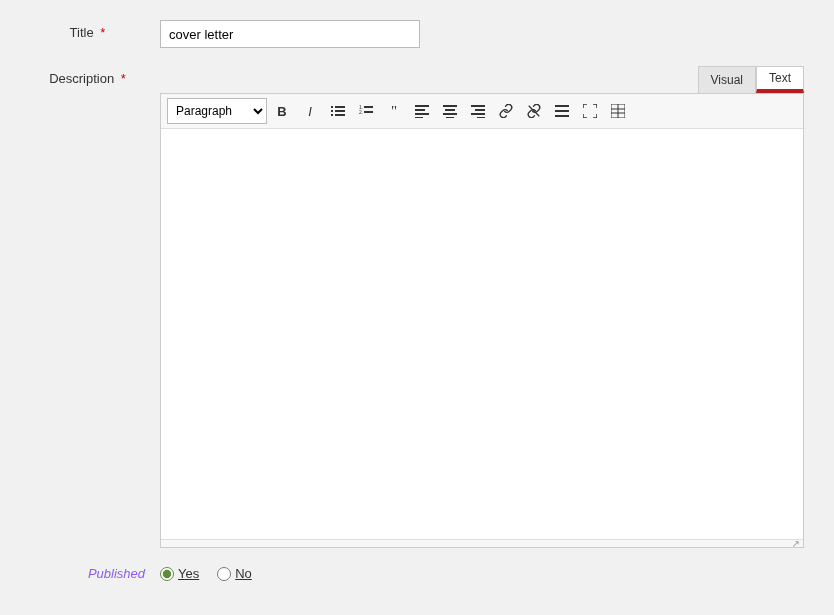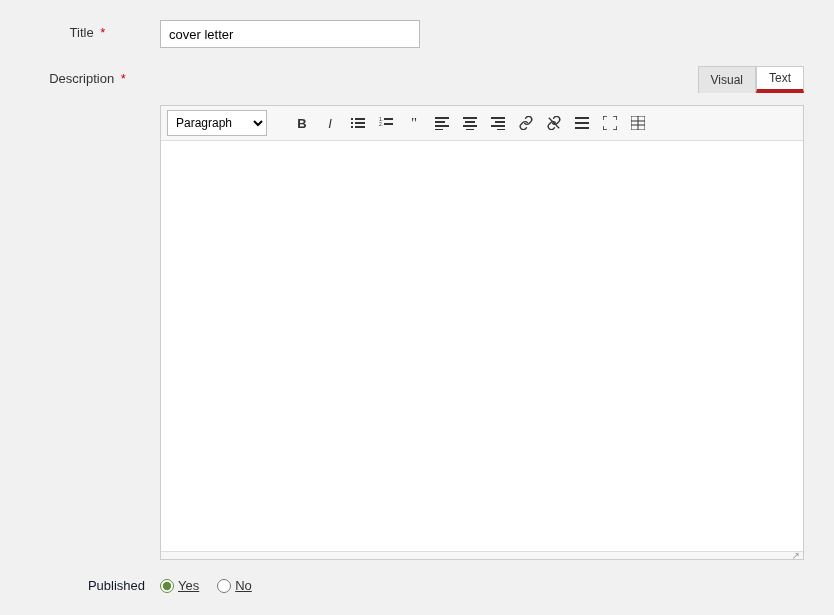--- a/index.html
+++ b/index.html
@@ -42,21 +42,21 @@
       outline: none;
     }
     .description-wrapper {
       flex: 1;
       display: flex;
       flex-direction: column;
     }
     .editor-tabs {
       display: flex;
       justify-content: flex-end;
-      margin-bottom: 12px;
+      margin-bottom: 0;
     }
     .editor-tab {
       padding: 4px 12px;
       font-size: 12px;
       border: 1px solid #ccc;
       background: #f7f7f7;
       cursor: pointer;
       color: #333;
       border-bottom: none;
     }
@@ -82,21 +82,21 @@
       background: #f7f7f7;
       flex-wrap: nowrap;
       gap: 2px;
     }
     .toolbar-select {
       height: 26px;
       font-size: 12px;
       border: 1px solid #bbb;
       background: #fff;
       padding: 0 4px;
-      margin-right: 20px;
+      margin-right: 0;
       cursor: pointer;
       width: 100px;
     }
     .toolbar-btn {
       width: 26px;
       height: 26px;
       border: 1px solid transparent;
       background: transparent;
       cursor: pointer;
       font-size: 13px;
@@ -135,21 +135,22 @@
       display: flex;
       align-items: center;
       margin-top: 10px;
     }
     .published-label {
       width: 130px;
       min-width: 130px;
       text-align: right;
       padding-right: 15px;
       font-size: 13px;
-      color: #0f172a;
+      color: #8b5cf6;
+      font-style: italic;
     }
     .radio-group {
       display: flex;
       align-items: center;
       gap: 18px;
     }
     .radio-label {
       display: flex;
       align-items: center;
       gap: 4px;

